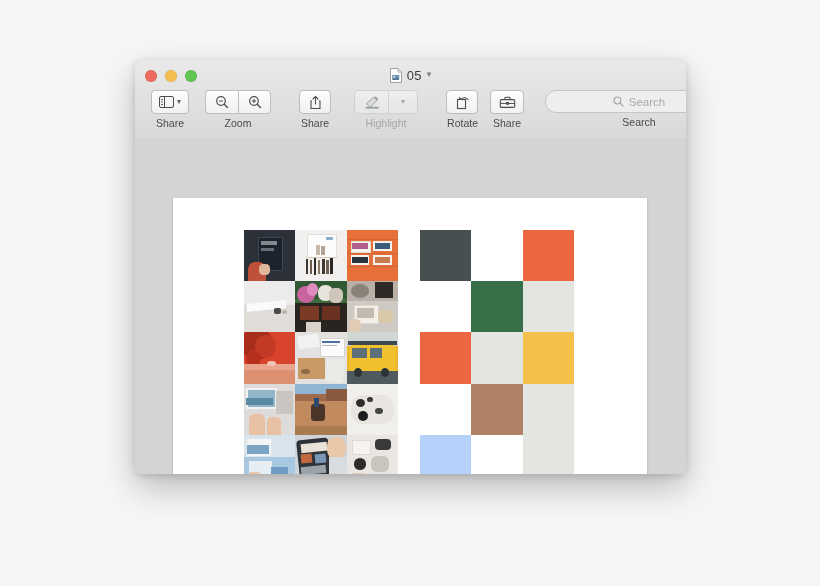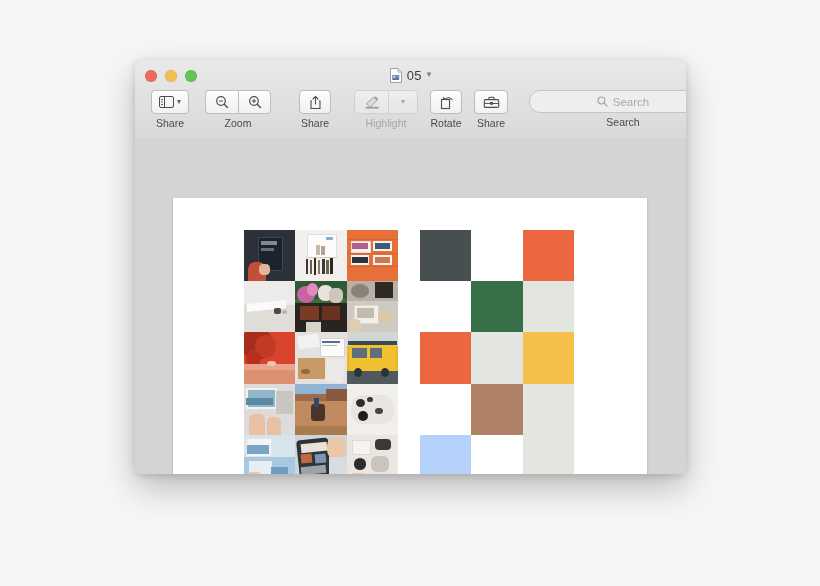--- a/index.html
+++ b/index.html
@@ -178,21 +178,21 @@
                 <rect x="1.5" y="10.8" width="13" height="1.8" fill="#3e5a3e"></rect>
               </svg>
             </div>
             <div class="tbtn disabled joined-r" style="width:22px;">
               <span class="chev">▾</span>
             </div>
           </div>
           <span class="tlabel dim">Highlight</span>
         </div>
 
-        <div class="tgroup" style="margin-left:12px;">
+        <div class="tgroup" style="margin-left:28px;align-items:flex-end;">
           <div class="trow">
             <div class="tbtn" style="width:32px;">
               <svg width="15" height="15" viewBox="0 0 15 15">
                 <rect x="2.5" y="4.5" width="8" height="9" fill="none" stroke="#4d4d4d" stroke-width="1.1"></rect>
                 <path d="M6 4.2C8.6 2 11.6 2.5 13 4.8" fill="none" stroke="#4d4d4d" stroke-width="1.1" stroke-linecap="round"></path>
                 <path d="M4.6 1.6L6.3 4.3 3.4 5.2z" fill="#4d4d4d"></path>
               </svg>
             </div>
           </div>
           <span class="tlabel">Rotate</span>

